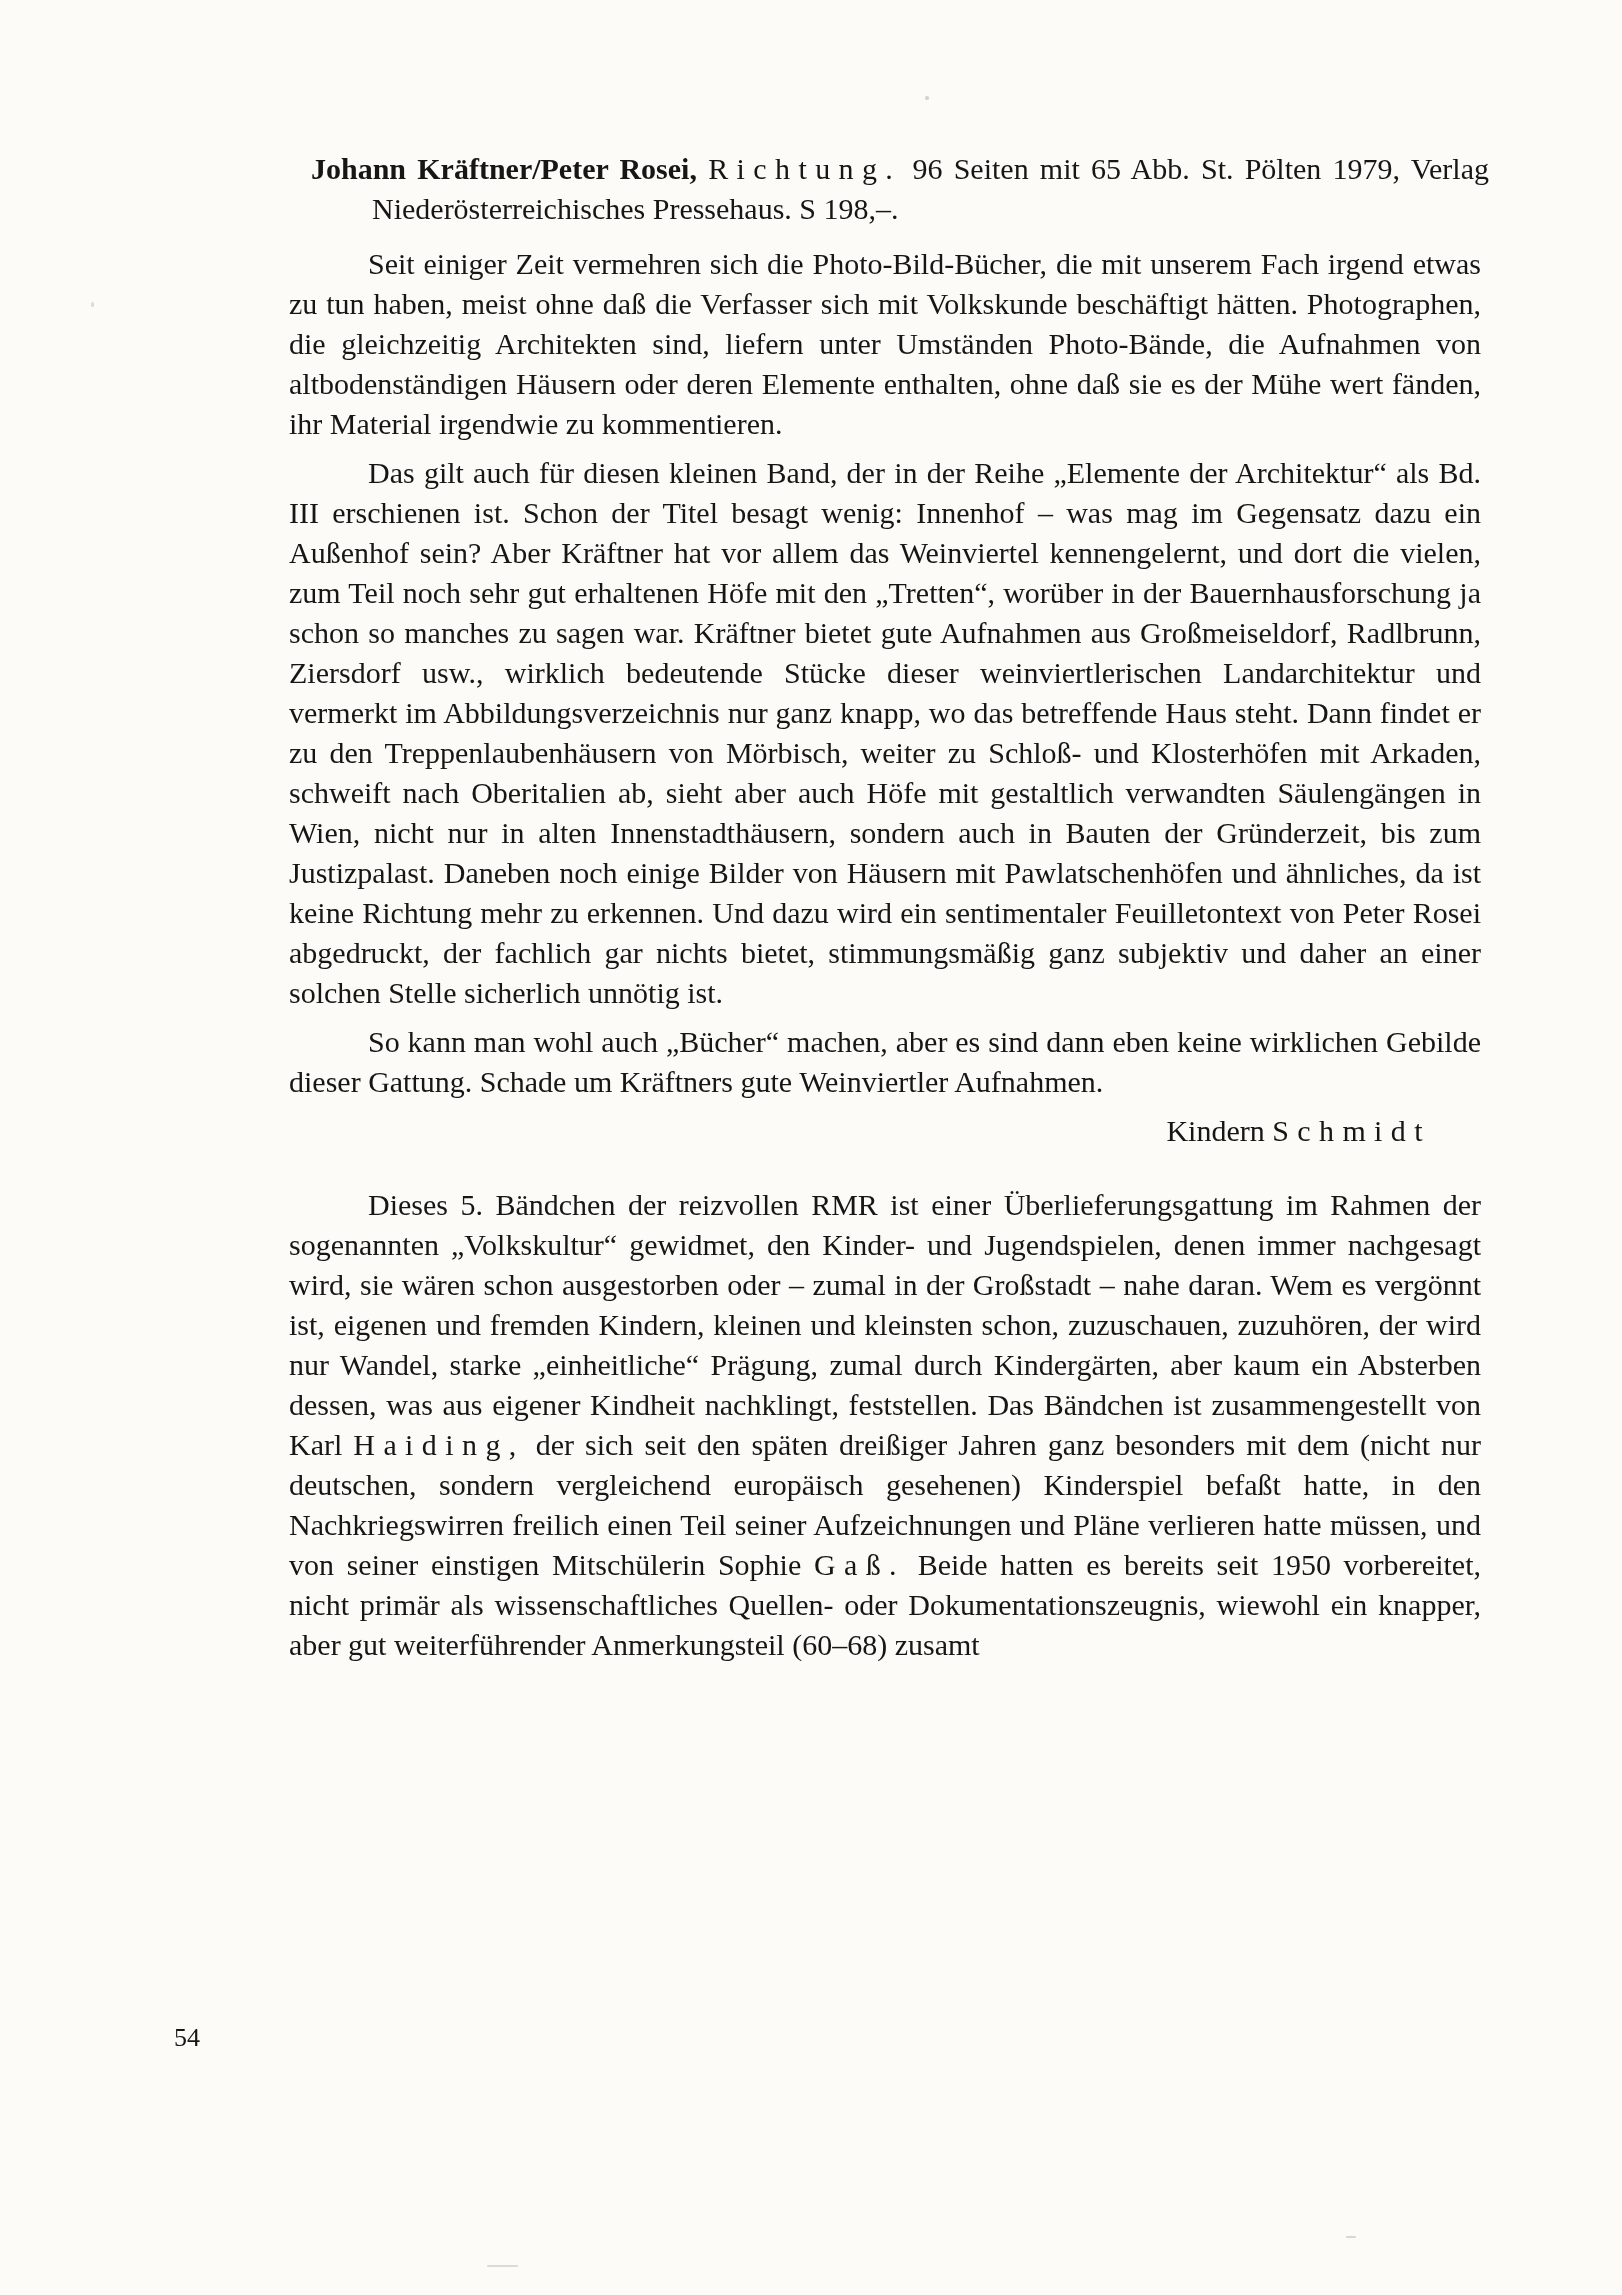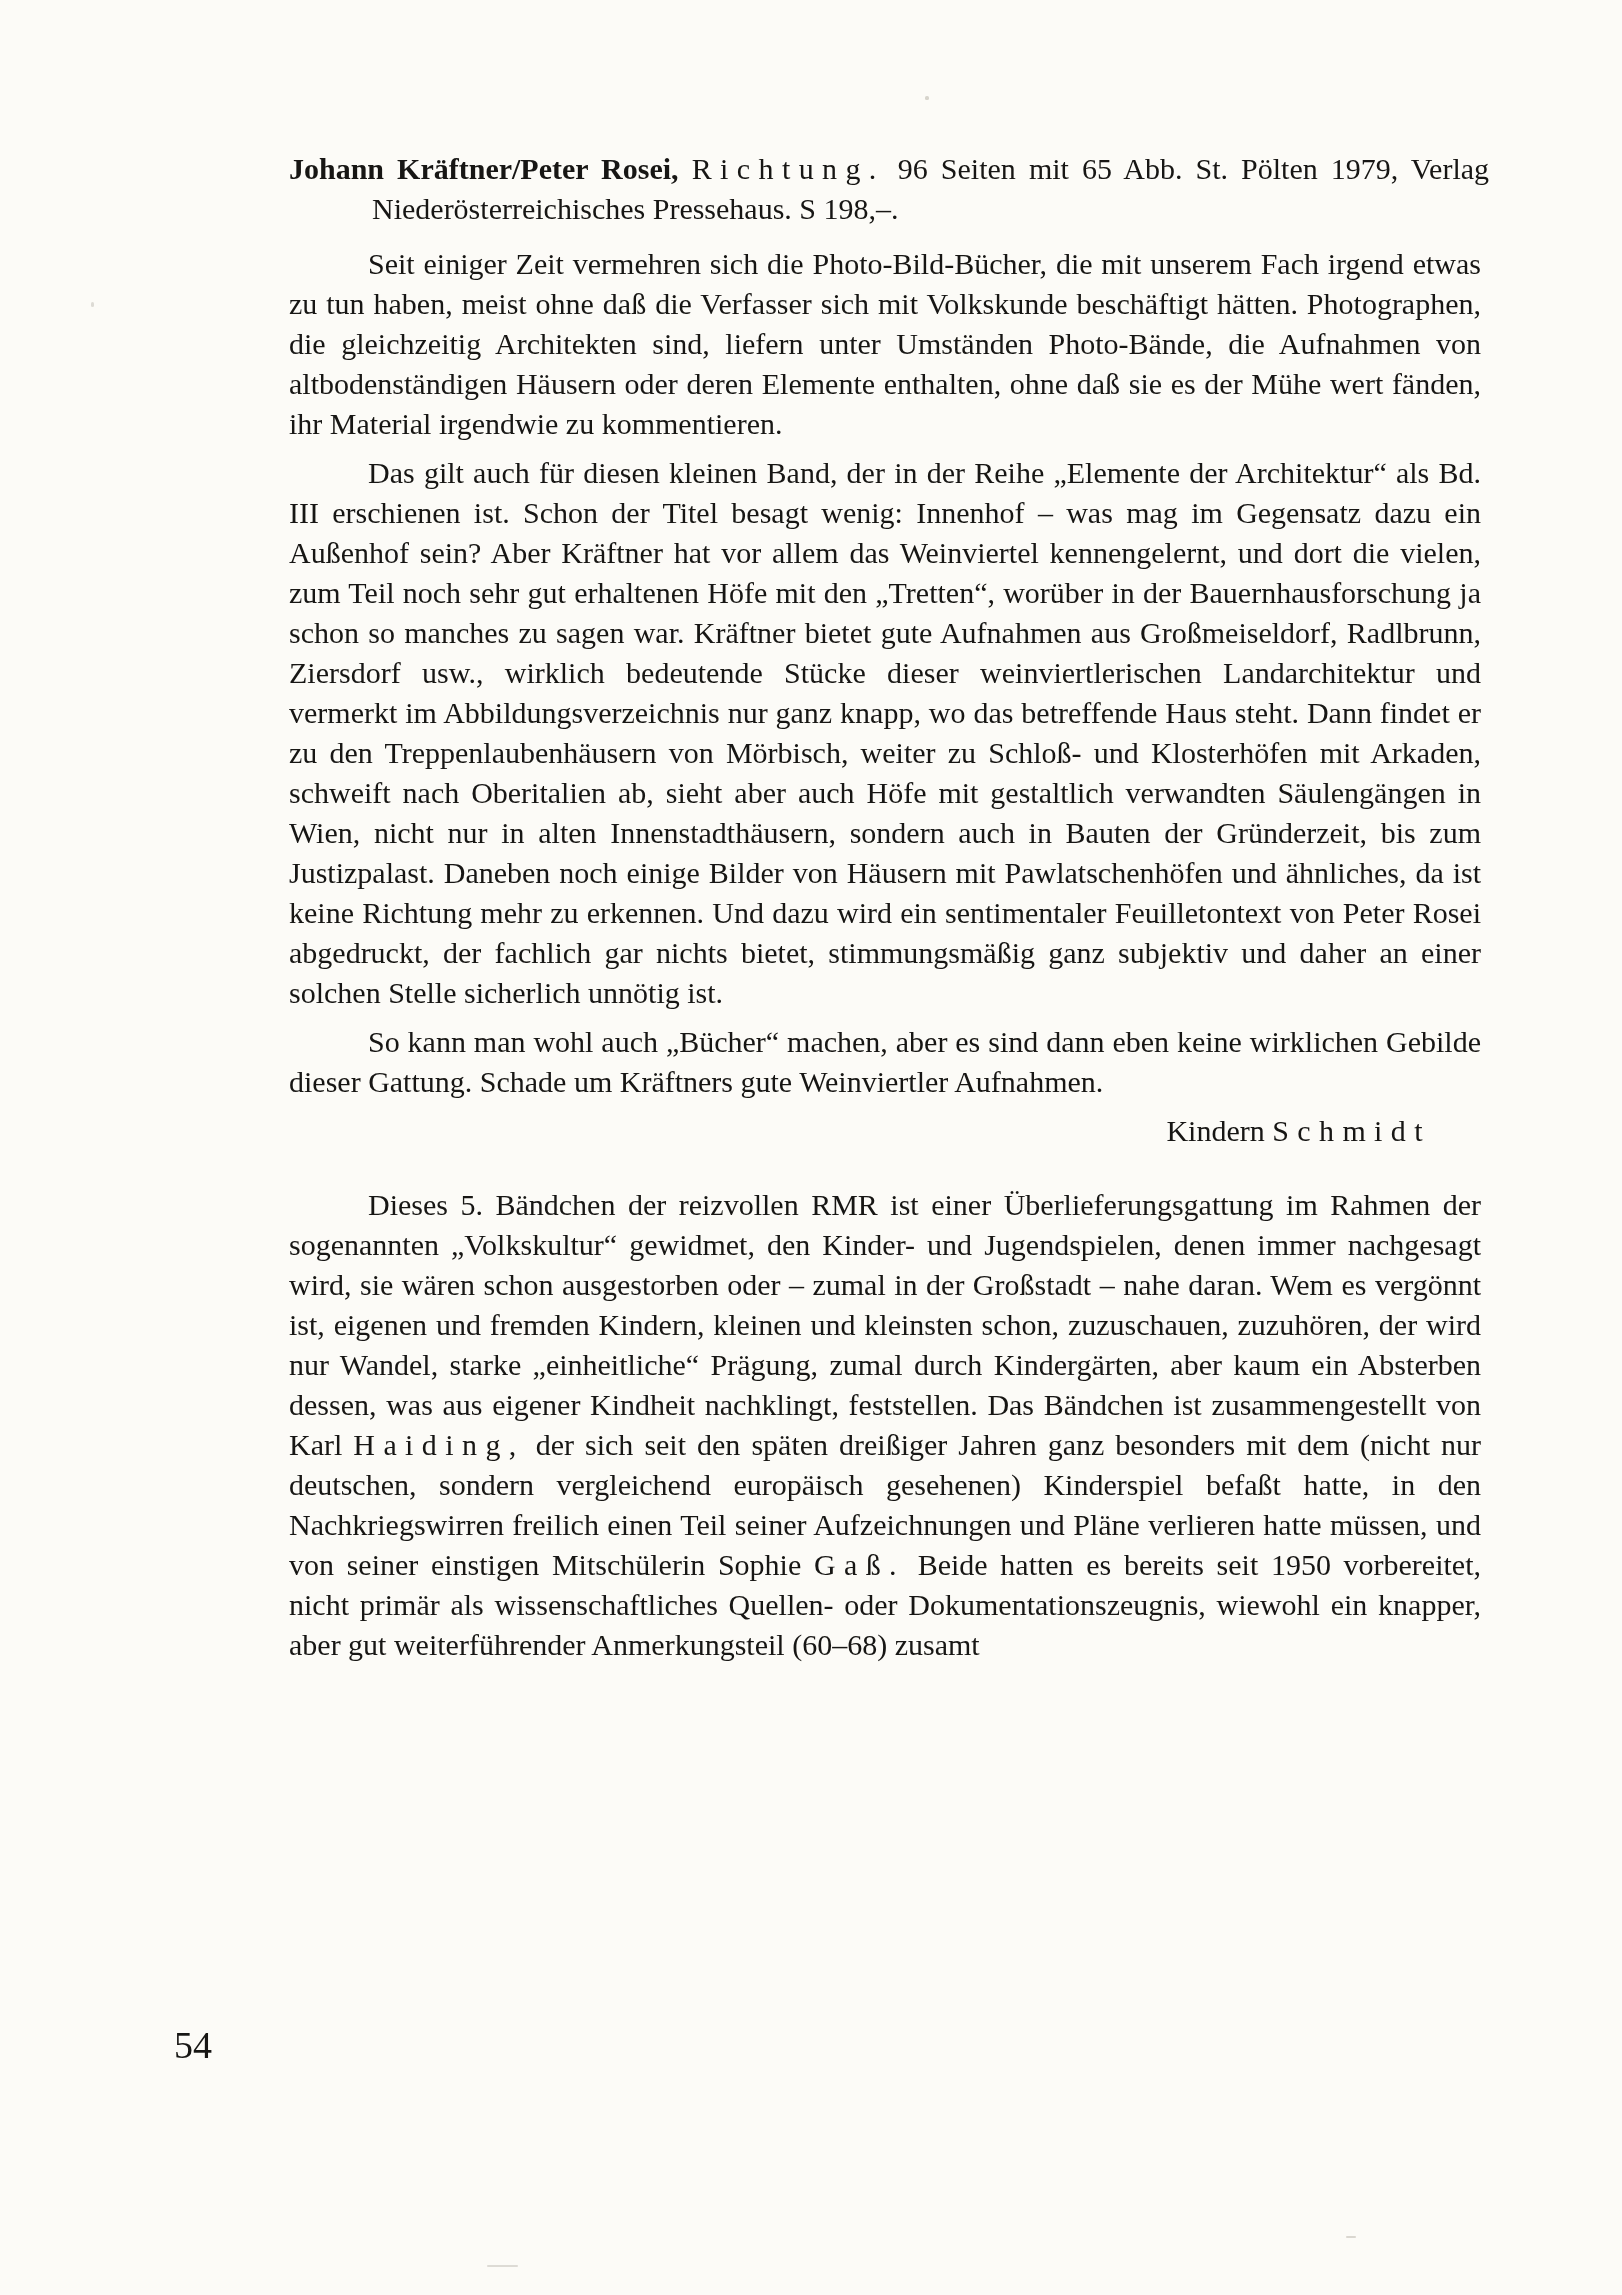--- a/index.html
+++ b/index.html
@@ -29,39 +29,39 @@
     line-height: 40px;
     text-align: justify;
     hyphens: auto;
     -webkit-hyphens: auto;
   }
   .review-heading {
     padding-left: 83px;
     text-indent: -83px;
     margin: 0 0 15.4px 0;
   }
-  .bold { font-weight: 700; }
+  .bold { font-weight: 700; margin-left: 22px; }
   .sperr { letter-spacing: 0.28em; }
   .body-para {
     margin: 0 8px 9px 0;
     text-indent: 79px;
   }
   .signature {
     text-align: right;
     padding-right: 58px;
     margin: 4px 0 0 0;
   }
   .review-second {
     margin-top: 34px;
   }
   .page-number {
     position: absolute;
     left: 174px;
     top: 2023px;
-    font-size: 38px;
+    font-size: 26px;
     font-family: "Liberation Serif", "DejaVu Serif", serif;
     color: #171614;
   }
   .artifact {
     position: absolute;
     background: #b8b4aa;
     border-radius: 1.6px;
   }
   .artifact-speck-top   { left: 925px; top: 96px;  width: 4px;  height: 4px;  opacity: .55; }
   .artifact-speck-left  { left: 91px;  top: 302px;  width: 3.2px;  height: 4.9px;  opacity: .45; }

